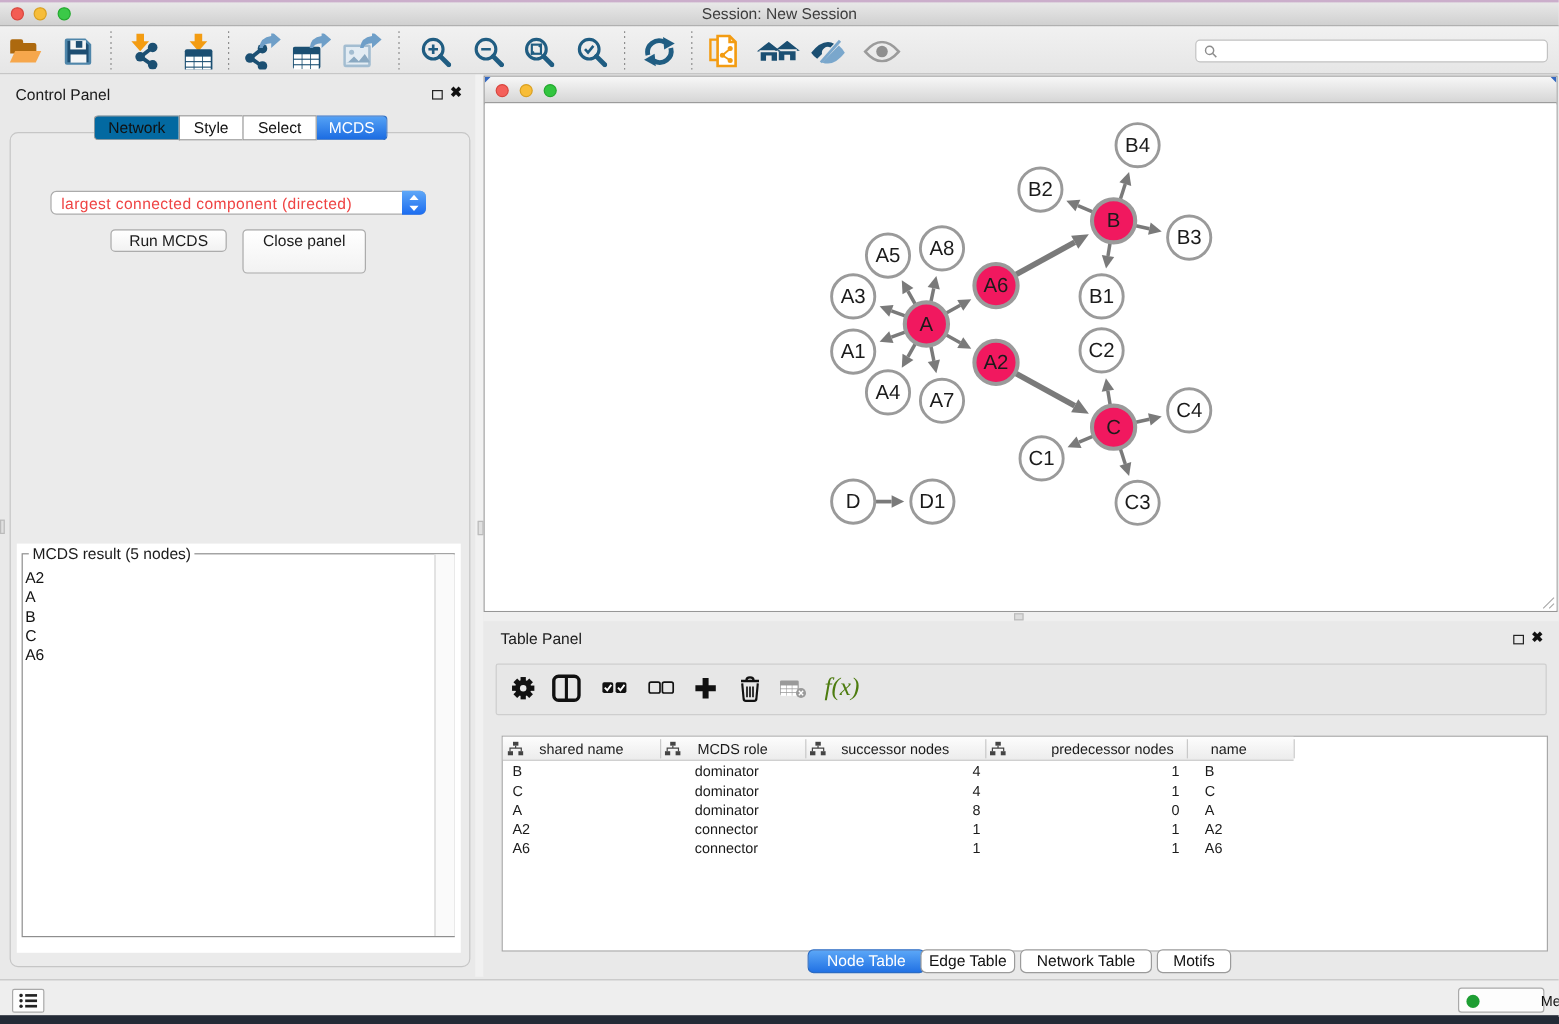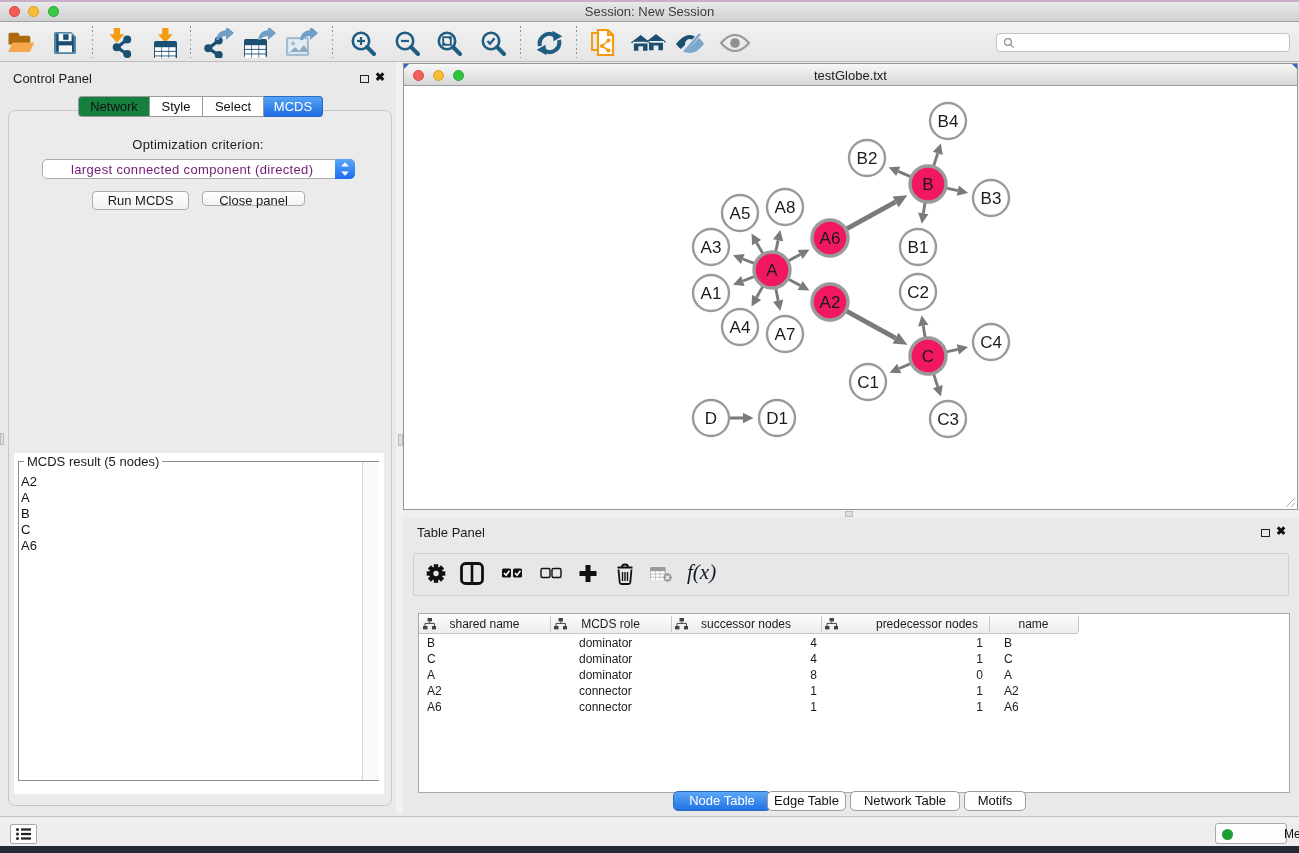--- a/index.html
+++ b/index.html
@@ -173,40 +173,39 @@
 </div>
 
 <div class="abs" style="left:0;top:62px;width:396px;height:752px;background:#e9e9e9;">
   <div class="abs" style="left:13px;top:9px;font-size:13px;color:#1b1b1b;">Control Panel</div>
   <div class="abs" style="left:360px;top:13px;width:9px;height:8px;border:1.5px solid #222;"></div>
   <div class="abs" style="left:375px;top:8px;font-size:12px;font-weight:bold;color:#111;">✖</div>
 
   <div class="abs" style="left:8px;top:48px;width:384px;height:696px;background:#ebebeb;border:1px solid #c6c6c6;border-radius:7px;"></div>
 
   <div class="abs" style="left:78px;top:34px;height:21px;display:flex;font-size:13px;">
-    <div style="width:71px;background:#15803d;border:1px solid #9b9b9b;border-right:none;border-radius:4px 0 0 4px;text-align:center;line-height:19px;color:#111;">Network</div>
+    <div style="width:71px;background:#0369a1;border:1px solid #9b9b9b;border-right:none;border-radius:4px 0 0 4px;text-align:center;line-height:19px;color:#111;">Network</div>
     <div style="width:53px;background:#fff;border:1px solid #9b9b9b;border-right:none;text-align:center;line-height:19px;color:#111;">Style</div>
     <div style="width:62px;background:#fff;border:1px solid #9b9b9b;text-align:center;line-height:19px;color:#111;">Select</div>
     <div style="width:59px;background:linear-gradient(#55a2f5,#1c6ce2);border:1px solid #2a6bc4;border-left:none;border-radius:0 4px 4px 0;text-align:center;line-height:19px;color:#fff;">MCDS</div>
   </div>
 
-  <div class="abs" style="left:0;top:75px;width:396px;text-align:center;font-size:13px;letter-spacing:0.25px;color:#1b1b1b;">Optimization criterion:</div>
 
   <div class="abs" style="left:42px;top:97px;width:313px;height:20px;background:#fff;border:1px solid #ababab;border-radius:5px;">
-    <div class="abs" style="left:28px;top:2px;font-size:13px;letter-spacing:0.35px;color:#701a75;">largest connected component (directed)</div>
+    <div class="abs" style="left:8px;top:2px;font-size:13px;letter-spacing:0.35px;color:#ef4444;">largest connected component (directed)</div>
     <div class="abs" style="right:-1px;top:-1px;width:20px;height:20px;background:linear-gradient(#5fa8f7,#1b6cf0);border-radius:0 5px 5px 0;">
       <svg width="20" height="20" viewBox="0 0 20 20">
           <path d="M10 3.2 L13.8 7.6 L6.2 7.6 Z" fill="#fff"></path>
           <path d="M10 16.8 L13.8 12.4 L6.2 12.4 Z" fill="#fff"></path>
         </svg>
     </div>
   </div>
 
   <div class="abs" style="left:92px;top:129px;width:97px;height:19px;background:linear-gradient(#ffffff,#f2f2f2);border:1px solid #acacac;border-radius:4px;text-align:center;line-height:17px;font-size:13px;color:#1b1b1b;">Run MCDS</div>
-  <div class="abs" style="left:202px;top:129px;width:103px;height:15px;background:linear-gradient(#ffffff,#f2f2f2);border:1px solid #acacac;border-radius:4px;text-align:center;line-height:17px;font-size:13px;color:#1b1b1b;">Close panel</div>
+  <div class="abs" style="left:202px;top:129px;width:103px;height:37px;background:linear-gradient(#ffffff,#f2f2f2);border:1px solid #acacac;border-radius:4px;text-align:center;line-height:17px;font-size:13px;color:#1b1b1b;">Close panel</div>
 
   <div class="abs" style="left:14px;top:391px;width:370px;height:341px;background:#fff;">
     <div class="abs" style="left:4px;top:8px;width:361px;height:320px;border:1px solid #8e8e8e;"></div>
     <div class="abs" style="left:10px;top:1px;background:#fff;padding:0 3px;font-size:13px;color:#1b1b1b;">MCDS result (5 nodes)</div>
     <div class="abs" style="left:348px;top:9px;width:17px;height:318px;background:#fafafa;border-left:1px solid #d3d3d3;"></div>
     <div class="abs" style="left:7px;top:21px;font-size:13px;color:#111;line-height:16px;">A2<br>A<br>B<br>C<br>A6</div>
   </div>
 </div>
 
 <div class="abs" style="left:396px;top:62px;width:7px;height:752px;background:#f1f1f1;"></div>
@@ -214,21 +213,20 @@
 
 <div class="abs" style="left:0;top:433px;width:4px;height:12px;background:#e0e0e0;border:1px solid #bbb;"></div>
 <div class="abs" style="left:398px;top:434px;width:5px;height:12px;background:#e0e0e0;border:1px solid #bbb;"></div>
 <div class="abs" style="left:845px;top:511px;width:8px;height:6px;background:#ddd;border:1px solid #bbb;"></div>
 
 <div class="abs" style="left:403px;top:63px;width:895px;height:447px;border:1px solid #969696;background:#fff;">
   <div class="abs" style="left:0;top:0;width:893px;height:22px;background:linear-gradient(#f7f7f7,#d6d6d6);border-bottom:1px solid #9c9c9c;">
     <div class="light" style="left:9px;top:6px;width:11px;height:11px;background:#f4605a;border:0.5px solid #d8473f;"></div>
     <div class="light" style="left:29px;top:6px;width:11px;height:11px;background:#f8bd37;border:0.5px solid #d9a022;"></div>
     <div class="light" style="left:49px;top:6px;width:11px;height:11px;background:#32c53f;border:0.5px solid #24a92f;"></div>
-    <div class="abs" style="left:0;top:4px;width:893px;text-align:center;font-size:13px;color:#202020;">testGlobe.txt</div>
     <svg class="abs" width="5" height="5" style="left:0;top:0" viewBox="0 0 5 5">
         <path d="M0 0 L5 0 L0 5 Z" fill="#3468c0"></path>
       </svg>
     <svg class="abs" width="5" height="5" style="right:0;top:0" viewBox="0 0 5 5">
         <path d="M0 0 L5 0 L5 5 Z" fill="#3468c0"></path>
       </svg>
   </div>
   <div id="canvas" class="abs" style="left:0;top:23px;width:893px;height:422px;background:#fff;">
     <svg width="895" height="423" viewBox="0 0 895 423" style="position:absolute;left:0;top:0">
         <line x1="350.2" y1="189.7" x2="338.8" y2="194.0" stroke="#7a7a7a" stroke-width="2.9"></line>
@@ -362,21 +360,21 @@
           <rect x="7.0" y="5.4" width="5.6" height="3.2" fill="#fff"></rect>
           <rect x="7.0" y="9.4" width="5.6" height="3.2" fill="#fff"></rect>
           <rect x="7.0" y="13.4" width="5.6" height="3.2" fill="#fff"></rect>
           <rect x="13.2" y="5.4" width="5.6" height="3.2" fill="#fff"></rect>
           <rect x="13.2" y="9.4" width="5.6" height="3.2" fill="#fff"></rect>
           <rect x="13.2" y="13.4" width="5.6" height="3.2" fill="#fff"></rect>
         </g>
         <circle cx="253.5" cy="23.5" r="4.2" fill="#9a9a9a"></circle>
         <path d="M251.7 21.7 l3.6 3.6 M255.3 21.7 l-3.6 3.6" stroke="#fff" stroke-width="1.2"></path>
       </svg>
-      <div class="abs" style="left:273px;top:6px;font-family:'Liberation Serif',serif;font-style:italic;font-size:21px;color:#0f172a;">f(x)</div>
+      <div class="abs" style="left:273px;top:6px;font-family:'Liberation Serif',serif;font-style:italic;font-size:21px;color:#4d7c0f;">f(x)</div>
   </div>
 
   <div class="abs" style="left:15px;top:81px;width:872px;height:180px;background:#fff;border:1px solid #a8a8a8;margin-top:14px;">
     <div class="abs" style="left:0;top:0;width:870px;height:20px;font-size:12px;color:#1b1b1b;">
         <div class="abs" style="left:0;top:0;width:659px;height:20px;background:linear-gradient(#fdfdfd,#ececec);border-bottom:1px solid #c5c5c5;"></div>
         <svg width="13" height="12" viewBox="0 0 13 12" style="position:absolute;left:4px;top:4px">
           <rect x="4.5" y="0" width="4.5" height="3.4" fill="#444"></rect>
           <path d="M6.7 3.4 v2 M2 8 v-2.6 h9.4 v2.6" fill="none" stroke="#444" stroke-width="1"></path>
           <rect x="0" y="8" width="4.5" height="3.4" fill="#444"></rect>
           <rect x="9" y="8" width="4.5" height="3.4" fill="#444"></rect>
@@ -400,21 +398,21 @@
         <div class="abs" style="left:252px;top:3px;width:150px;text-align:center;">successor nodes</div>
         <div class="abs" style="left:402px;top:2px;height:16px;border-left:1px solid #c9c9c9;"></div>
         <svg width="13" height="12" viewBox="0 0 13 12" style="position:absolute;left:406px;top:4px">
           <rect x="4.5" y="0" width="4.5" height="3.4" fill="#444"></rect>
           <path d="M6.7 3.4 v2 M2 8 v-2.6 h9.4 v2.6" fill="none" stroke="#444" stroke-width="1"></path>
           <rect x="0" y="8" width="4.5" height="3.4" fill="#444"></rect>
           <rect x="9" y="8" width="4.5" height="3.4" fill="#444"></rect>
         </svg>
         <div class="abs" style="left:402px;top:3px;width:168px;text-align:center;padding-left:44px;">predecessor nodes</div>
         <div class="abs" style="left:570px;top:2px;height:16px;border-left:1px solid #c9c9c9;"></div>
-        <div class="abs" style="left:570px;top:3px;width:89px;text-align:center;">name</div>
+        <div class="abs" style="left:570px;top:3px;width:89px;padding-left:20px;">name</div>
         <div class="abs" style="left:659px;top:2px;height:16px;border-left:1px solid #c9c9c9;"></div>
       </div>
     <div class="abs" style="left:0;top:21px;width:870px;height:158px;font-size:12px;color:#1b1b1b;line-height:16px;">
         <div class="abs" style="left:8px;top:0px;">B</div>
         <div class="abs" style="left:160px;top:0px;">dominator</div>
         <div class="abs" style="left:252px;top:0px;width:146px;text-align:right;">4</div>
         <div class="abs" style="left:402px;top:0px;width:162px;text-align:right;">1</div>
         <div class="abs" style="left:585px;top:0px;">B</div>
         <div class="abs" style="left:8px;top:16px;">C</div>
         <div class="abs" style="left:160px;top:16px;">dominator</div>

